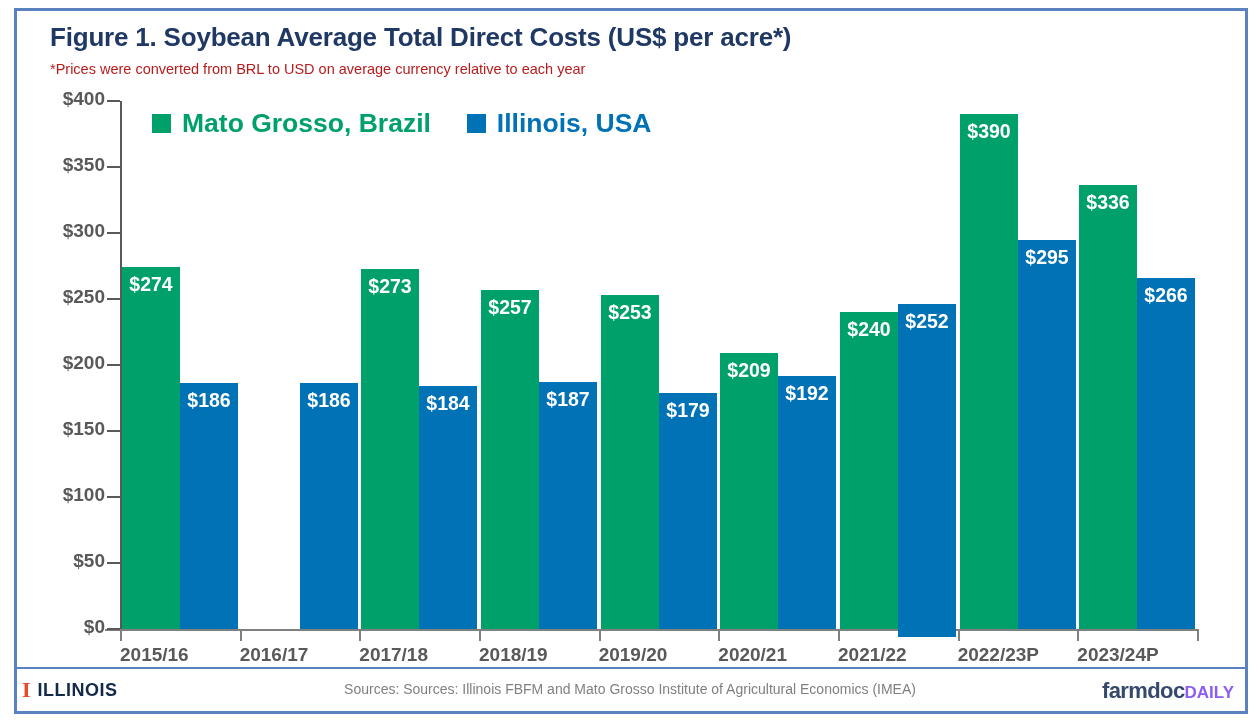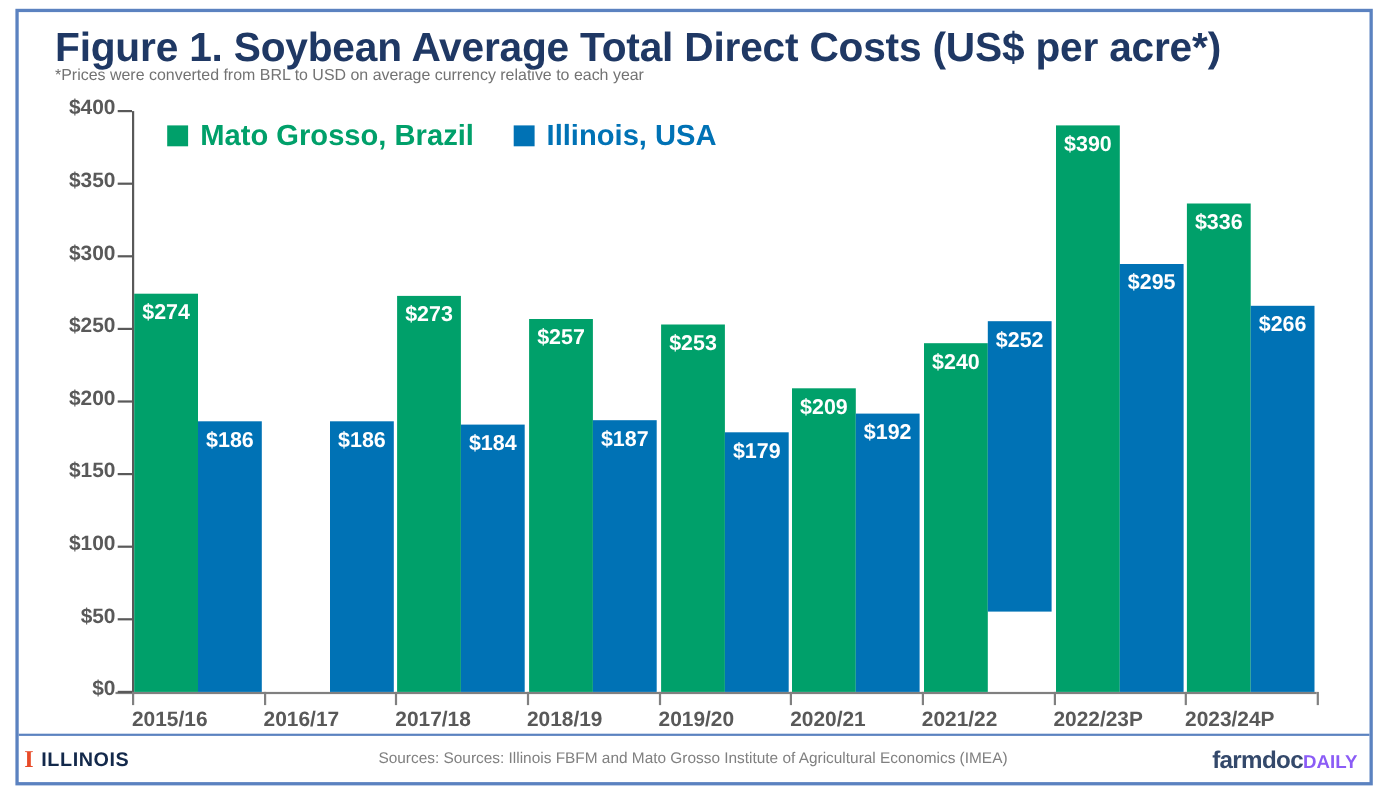--- a/index.html
+++ b/index.html
@@ -20,21 +20,21 @@
     left: 14px; top: 8px;
     width: 1234px; height: 706px;
     border: 3px solid #5b82c0;
     background: #ffffff;
   }
 
   
   .title {
     position: absolute;
     left: 50px; top: 22px;
-    font-size: 37px;
+    font-size: 26px;
     font-weight: bold;
     color: #1f3864;
     letter-spacing: -0.2px;
     white-space: nowrap;
   }
   .subtitle {
     position: absolute;
     left: 50px; top: 61px;
     font-size: 14.5px;
     font-weight: normal;
@@ -176,21 +176,21 @@
   .farmdoc .fd-main { color: #34496b; }
   .farmdoc .fd-daily { color: #ee7623; font-size: 17px; letter-spacing: 0px; }
 </style>
 </head>
 <body>
 
 <div id="page">
   <div class="frame" style="border-color: rgb(91, 130, 192);"></div>
 
   <div class="title" style="color: rgb(31, 56, 100);">Figure 1. Soybean Average Total Direct Costs (US$ per acre*)</div>
-  <div class="subtitle" style="color: #737373;">*Prices were converted from BRL to USD on average currency relative to each year</div>
+  <div class="subtitle" style="color: #b91c1c;">*Prices were converted from BRL to USD on average currency relative to each year</div>
 
   <div class="plot-wrap" id="plot">
     <div class="axis-line-y"></div>
     <div class="axis-line-x"></div>
   <div class="ytick" style="top: 628px;"></div>
       <div class="ylabel" style="top: 616px;">$0</div>
       <div class="ytick" style="top: 562px;"></div>
       <div class="ylabel" style="top: 550px;">$50</div>
       <div class="ytick" style="top: 496px;"></div>
       <div class="ylabel" style="top: 484px;">$100</div>
@@ -249,21 +249,21 @@
         <span class="barlabel">$209</span>
       </div>
       <div class="bar" style="left: 778px; width: 58px; height: 253px; top: 376px; background: rgb(0, 114, 181);">
         <span class="barlabel">$192</span>
       </div>
       <div class="xtick" style="left: 838px;"></div>
       <div class="xlabel" style="left: 838px; width: 119.667px;">2021/22</div>
       <div class="bar" style="left: 840px; width: 58px; height: 317px; top: 312px; background: rgb(0, 160, 106);">
         <span class="barlabel">$240</span>
       </div>
-      <div class="bar" style="left: 898px; width: 58px; height: 264px; top: 292px; background: rgb(0, 114, 181);">
+      <div class="bar" style="left: 898px; width: 58px; height: 333px; top: 304px; background: rgb(0, 114, 181);">
         <span class="barlabel">$252</span>
       </div>
       <div class="xtick" style="left: 958px;"></div>
       <div class="xlabel" style="left: 957.667px; width: 119.667px;">2022/23P</div>
       <div class="bar" style="left: 960px; width: 58px; height: 515px; top: 114px; background: rgb(0, 160, 106);">
         <span class="barlabel">$390</span>
       </div>
       <div class="bar" style="left: 1018px; width: 58px; height: 389px; top: 240px; background: rgb(0, 114, 181);">
         <span class="barlabel">$295</span>
       </div>

